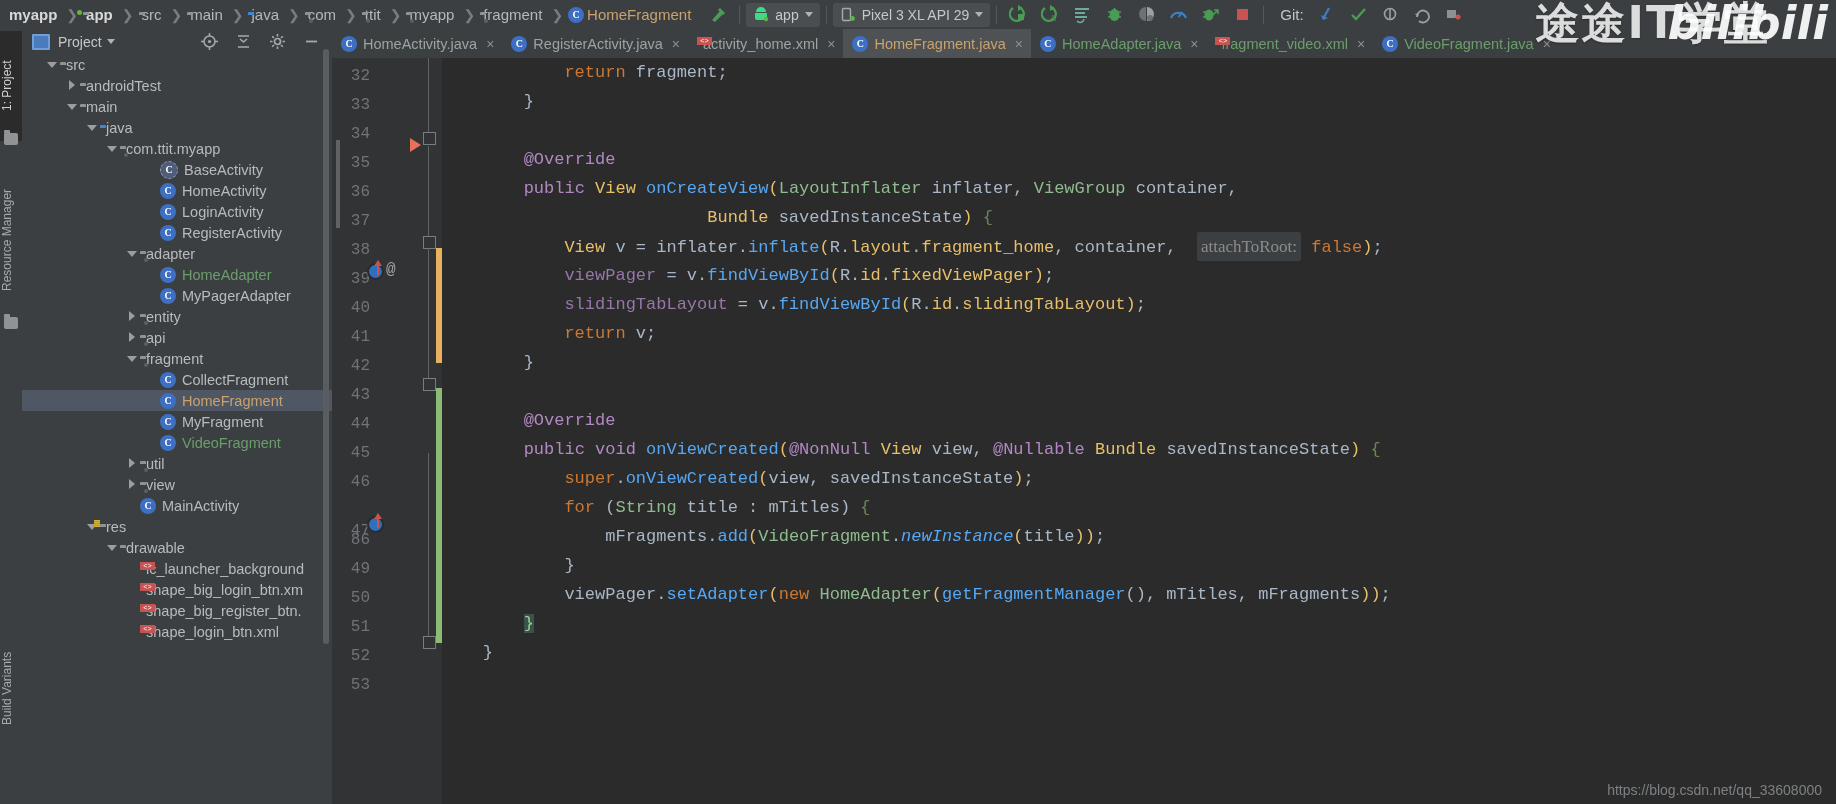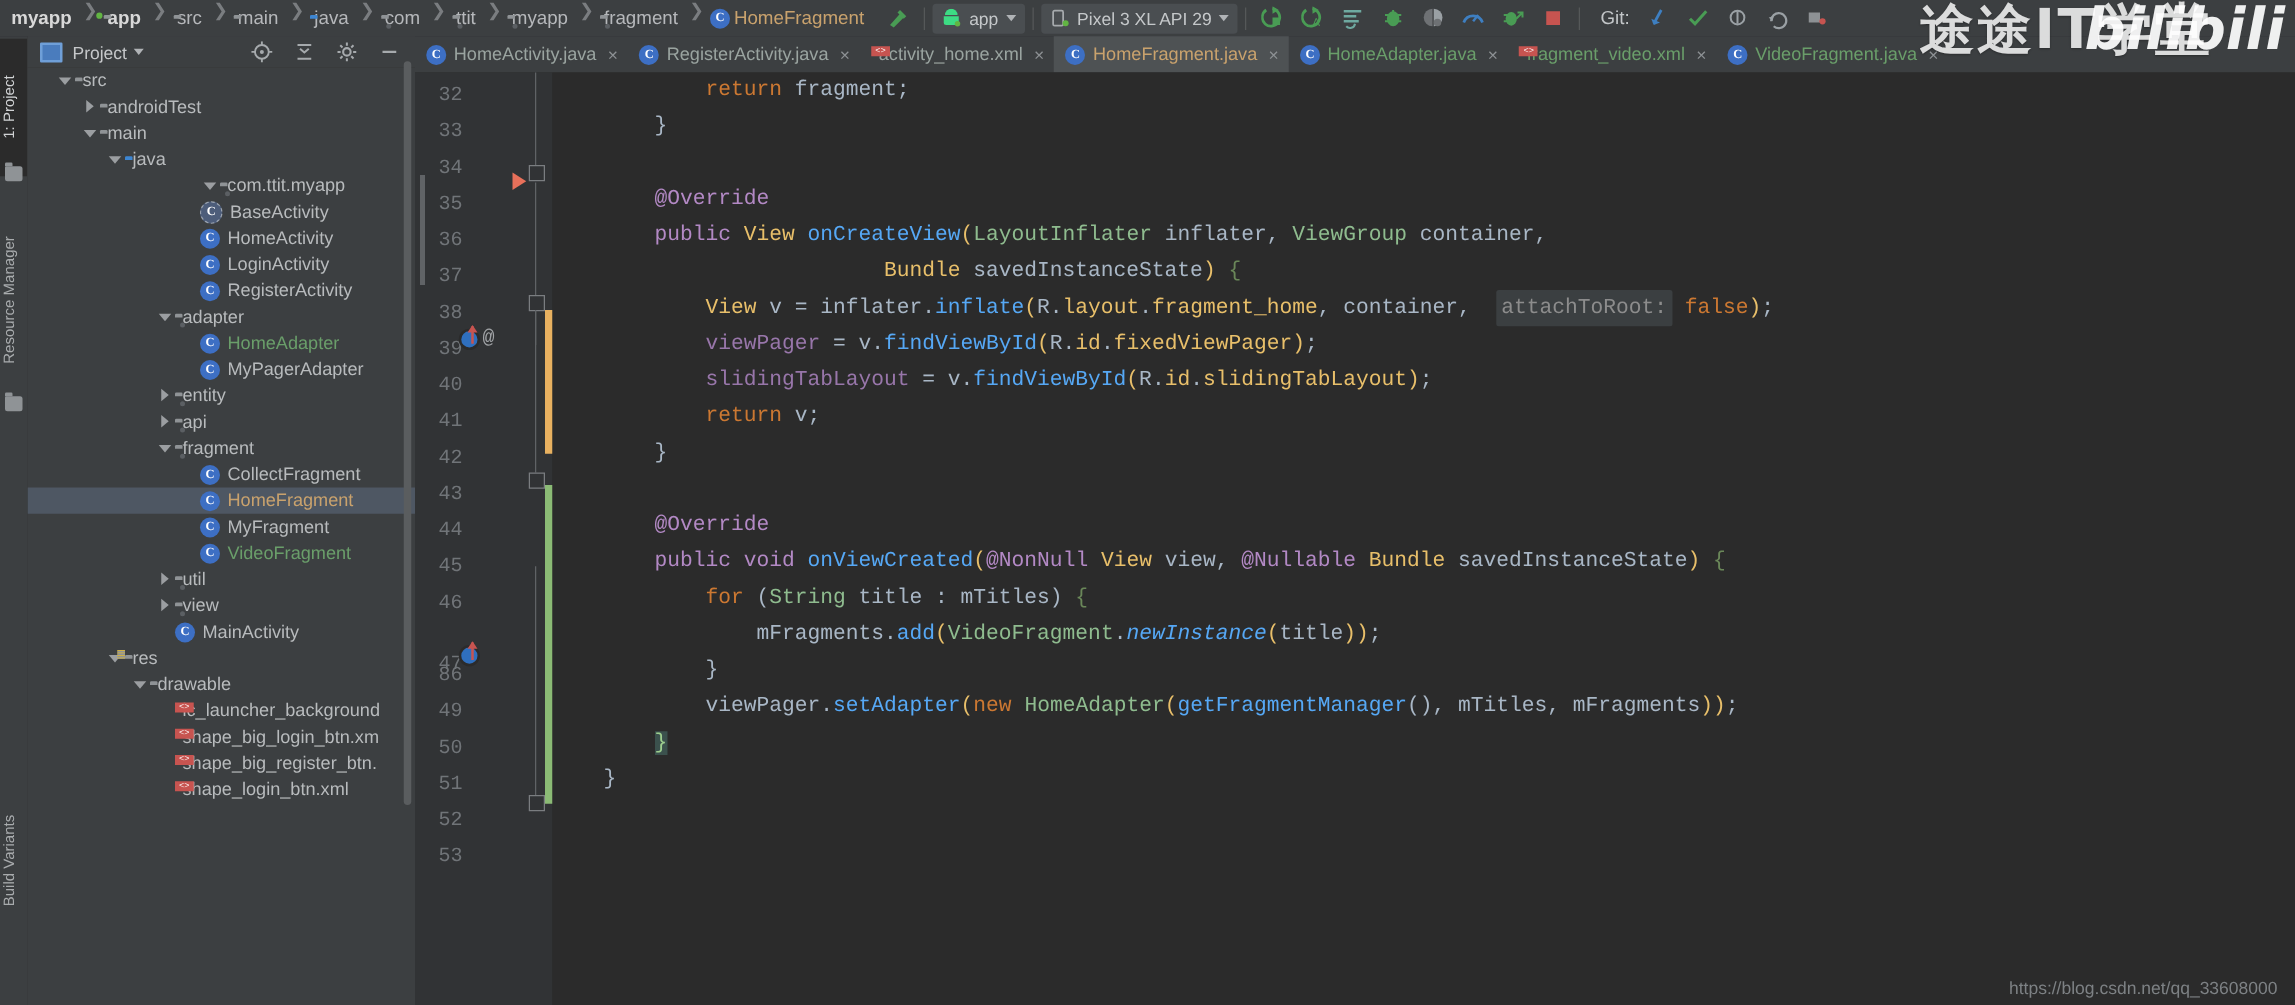--- a/index.html
+++ b/index.html
@@ -13,21 +13,21 @@
     position:relative;
   }
   .app{position:relative;width:1836px;height:804px;overflow:hidden;background:#3c3f41;}
 
   
   .topbar{
     position:absolute;left:0;top:0;width:1836px;height:29px;
     background:#3c3f41;display:flex;align-items:center;
     border-bottom:1px solid #2b2b2b;
   }
-  .crumbs{display:flex;align-items:flex-start;height:29px;padding-left:4px;flex:0 0 auto;}
+  .crumbs{display:flex;align-items:center;height:29px;padding-left:4px;flex:0 0 auto;}
   .crumb{display:flex;align-items:center;height:29px;padding:0 2px;cursor:default;}
   .crumb .ctext{margin:0 4px 0 3px;font-size:15px;color:#b6b8bb;white-space:nowrap;}
   .crumb.bold .ctext{font-weight:bold;color:#d8d8d8;}
   .crumb.accent .ctext{color:#c9a26d;}
   .sep{color:#7a7d80;font-size:14px;margin:0 3px;user-select:none;}
 
   
   .ico{display:inline-block;position:relative;flex:0 0 auto;}
   .fld{width:15px;height:12px;background:#8f9396;border-radius:1px 2px 2px 2px;position:relative;}
   .fld:before{content:"";position:absolute;left:0;top:-3px;width:6px;height:3px;background:#8f9396;border-radius:1px 1px 0 0;}
@@ -92,21 +92,21 @@
   .codearea{position:absolute;left:110px;top:0;right:0;height:746px;background:#2b2b2b;overflow:hidden;}
   .line{height:29px;line-height:29px;font-family:"Liberation Mono",monospace;font-size:17px;white-space:pre;}
   .lnum{position:absolute;left:0;width:38px;text-align:right;height:29px;line-height:29px;
     font-family:"Liberation Mono",monospace;font-size:16px;color:#707478;}
 
   
   .kw{color:#cc7832;} .kw2{color:#b389c5;}
   .mth{color:#56a8f5;} .fld2{color:#9876aa;}
   .pln{color:#a9b7c6;} .grnb{color:#6a8759;} .brc{color:#a9b7c6;} .ylw{color:#e8bf6a;}
   .lgrn{color:#8fbc8f;}
-  .hintbox{background:#3b3f41;color:#8c8c8c;padding:5px 4px;border-radius:2px;font-style:normal;}
+  .hintbox{background:#3b3f41;color:#8c8c8c;padding:5px 4px;border-radius:2px;font-style:normal;font-family:Liberation Serif, serif;}
   .italic{font-style:italic;}
 
   
   .foldline{position:absolute;width:1px;background:#606366;}
   .foldmark{position:absolute;width:11px;height:11px;border:1px solid #7a7d80;background:#313335;}
   .runtri{position:absolute;width:0;height:0;border-top:7px solid transparent;border-bottom:7px solid transparent;border-left:11px solid #e8705a;}
   .ovr-ico{position:absolute;width:13px;height:13px;border-radius:50%;background:#2f6fbe;border:2px solid #2b2b2b;}
   .ovr-arrow{position:absolute;width:2px;height:14px;background:#c75450;}
   .ovr-arrow:before{content:"";position:absolute;left:-3px;top:-1px;border-left:4px solid transparent;border-right:4px solid transparent;border-bottom:6px solid #c75450;}
   .atmark{position:absolute;font-family:"Liberation Mono",monospace;font-size:16px;color:#a0a3a6;}
@@ -355,21 +355,21 @@
         <div class="trow" style="padding-left: 42px;">
           <span class="tw"><span class="arr-d"></span></span>
           <span class="ico"><span class="fld"></span></span>
           <span class="tlabel">main</span>
         </div>
         <div class="trow" style="padding-left: 62px;">
           <span class="tw"><span class="arr-d"></span></span>
           <span class="ico"><span class="fld blue"></span></span>
           <span class="tlabel">java</span>
         </div>
-        <div class="trow" style="padding-left: 82px; justify-content: center;">
+        <div class="trow" style="padding-left: 82px;">
           <span class="tw"><span class="arr-d"></span></span>
           <span class="ico"><span class="fld pkg"></span></span>
           <span class="tlabel">com.ttit.myapp</span>
         </div>
         <div class="trow" style="padding-left: 122px;">
           <span class="tw"></span>
           <span class="ico">
             <span class="classico abst">C</span>
           </span>
           <span class="tlabel">BaseActivity</span>
@@ -614,20 +614,21 @@
         <div class="line"><span class="pln">        </span><span class="kw2">public</span><span class="pln"> </span><span class="ylw">View</span><span class="pln"> </span><span class="mth">onCreateView</span><span class="ylw">(</span><span class="lgrn">LayoutInflater</span><span class="pln"> inflater, </span><span class="lgrn">ViewGroup</span><span class="pln"> container,</span></div>
         <div class="line"><span class="pln">                          </span><span class="ylw">Bundle</span><span class="pln"> savedInstanceState</span><span class="ylw">)</span><span class="pln"> </span><span class="grnb">{</span></div>
         <div class="line"><span class="pln">            </span><span class="ylw">View</span><span class="pln"> v = inflater.</span><span class="mth">inflate</span><span class="ylw">(</span><span class="pln">R</span><span class="pln">.</span><span class="ylw">layout</span><span class="pln">.</span><span class="ylw">fragment_home</span><span class="pln">, container,  </span><span class="hintbox">attachToRoot:</span><span class="pln"> </span><span class="kw">false</span><span class="ylw">)</span><span class="pln">;</span></div>
         <div class="line"><span class="pln">            </span><span class="fld2">viewPager</span><span class="pln"> = v.</span><span class="mth">findViewById</span><span class="ylw">(</span><span class="pln">R</span><span class="pln">.</span><span class="ylw">id</span><span class="pln">.</span><span class="ylw">fixedViewPager</span><span class="ylw">)</span><span class="pln">;</span></div>
         <div class="line"><span class="pln">            </span><span class="fld2">slidingTabLayout</span><span class="pln"> = v.</span><span class="mth">findViewById</span><span class="ylw">(</span><span class="pln">R</span><span class="pln">.</span><span class="ylw">id</span><span class="pln">.</span><span class="ylw">slidingTabLayout</span><span class="ylw">)</span><span class="pln">;</span></div>
         <div class="line"><span class="pln">            </span><span class="kw">return</span><span class="pln"> v;</span></div>
         <div class="line"><span class="pln">        </span><span class="brc">}</span></div>
         <div class="line">&nbsp;</div>
         <div class="line"><span class="pln">        </span><span class="kw2">@Override</span></div>
         <div class="line"><span class="pln">        </span><span class="kw2">public</span><span class="pln"> </span><span class="kw2">void</span><span class="pln"> </span><span class="mth">onViewCreated</span><span class="ylw">(</span><span class="kw2">@NonNull</span><span class="pln"> </span><span class="ylw">View</span><span class="pln"> view, </span><span class="kw2">@Nullable</span><span class="pln"> </span><span class="ylw">Bundle</span><span class="pln"> savedInstanceState</span><span class="ylw">)</span><span class="pln"> </span><span class="grnb">{</span></div>
+        <div class="line"><span class="pln">            </span><span class="kw">super</span><span class="pln">.</span><span class="mth">onViewCreated</span><span class="ylw">(</span><span class="pln">view, savedInstanceState</span><span class="ylw">)</span><span class="pln">;</span></div>
         <div class="line"><span class="pln">            </span><span class="kw">for</span><span class="pln"> (</span><span class="lgrn">String</span><span class="pln"> title : mTitles</span><span class="pln">) </span><span class="grnb">{</span></div>
         <div class="line"><span class="pln">                </span><span class="pln">mFragments</span><span class="pln">.</span><span class="mth">add</span><span class="ylw">(</span><span class="lgrn">VideoFragment</span><span class="pln">.</span><span class="mth italic">newInstance</span><span class="ylw">(</span><span class="pln">title</span><span class="ylw">))</span><span class="pln">;</span></div>
         <div class="line"><span class="pln">            </span><span class="brc">}</span></div>
         <div class="line"><span class="pln">            </span><span class="pln">viewPager</span><span class="pln">.</span><span class="mth">setAdapter</span><span class="ylw">(</span><span class="kw">new</span><span class="pln"> </span><span class="lgrn">HomeAdapter</span><span class="ylw">(</span><span class="mth">getFragmentManager</span><span class="pln">(), mTitles, mFragments</span><span class="ylw">))</span><span class="pln">;</span></div>
         <div class="line"><span class="pln">        </span><span class="grnb" style="background: rgb(59, 81, 77); color: rgb(158, 207, 143);">}</span></div>
         <div class="line"><span class="pln">    </span><span class="brc">}</span></div>
       </div>
 
     <span class="urlmark">https://blog.csdn.net/qq_33608000</span>
   </div>

